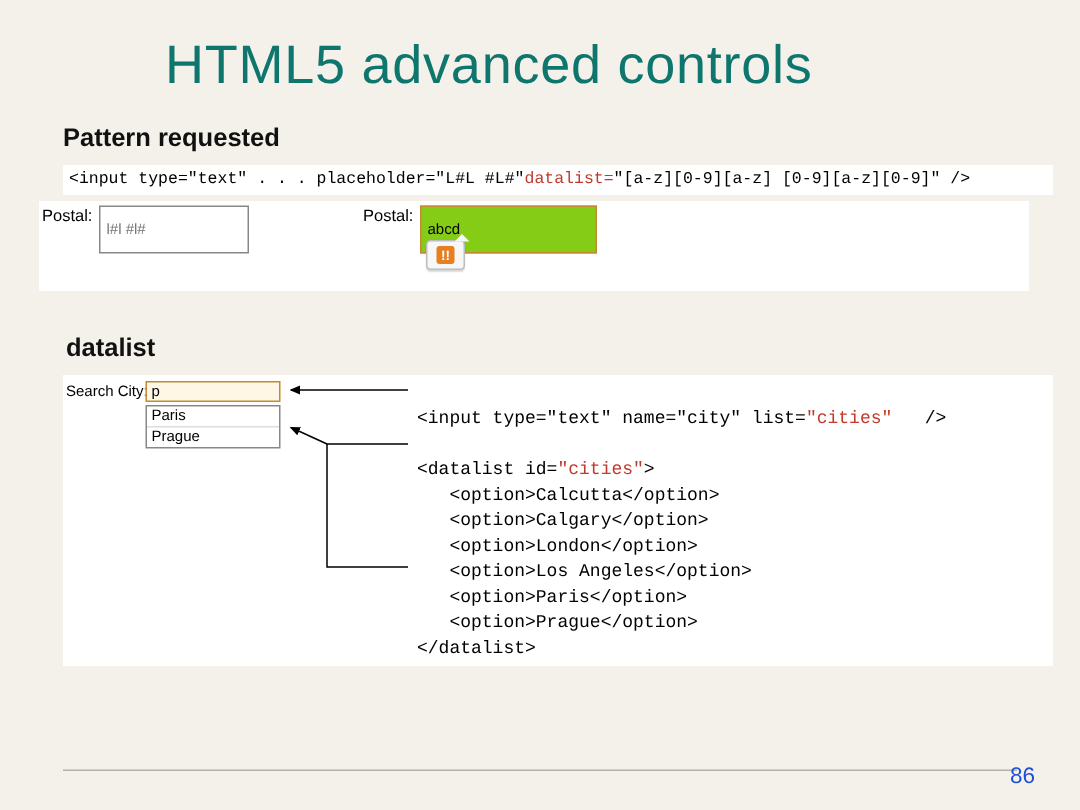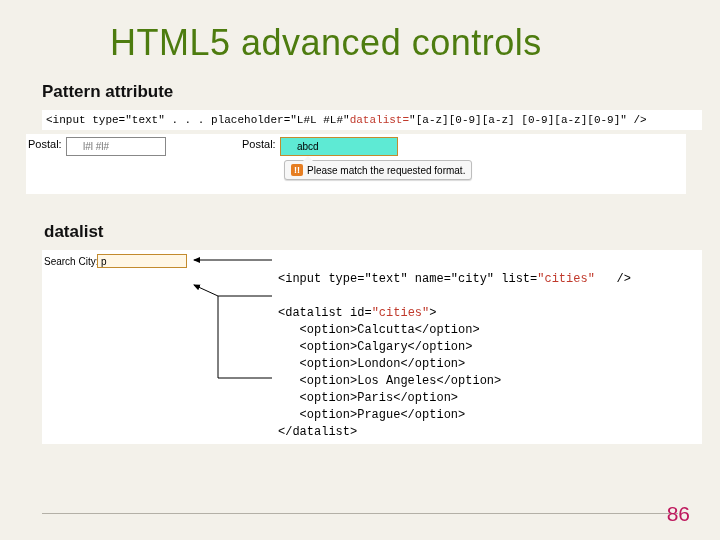--- a/index.html
+++ b/index.html
@@ -10,21 +10,21 @@
     background: #f3f1ea;
     font-family: Arial, Helvetica, sans-serif;
     position: relative;
     overflow: hidden;
   }
   .title {
     font-size: 36px;
     font-weight: normal;
     margin: 22px 0 18px 110px;
     letter-spacing: 0.5px;
-    color: #4d7c0f;
+    color: #0f766e;
   }
   .section-h {
     font-size: 17px;
     font-weight: bold;
     margin: 10px 0 8px 42px;
     color: #111;
   }
   .section-h.dl { margin-left: 44px; margin-top: 28px; }
 
   
@@ -49,28 +49,28 @@
     width: 660px;
     height: 60px;
     position: relative;
   }
   .ex-label {
     font-size: 11px;
     position: absolute;
   }
   .ex-input {
     position: absolute;
-    height: 19px;
+    height: 32px;
     border: 1px solid #888;
     font-size: 10px;
     font-family: Arial, sans-serif;
-    padding: 0 16px;
+    padding: 0 4px;
     background: #fff;
   }
-  .ex-input.valid { border-color: #c38b2e; background:#5eead4; }
+  .ex-input.valid { border-color: #c38b2e; background:#84cc16; }
   .tooltip {
     position: absolute;
     background: #f7f7f7;
     border: 1px solid #bdbdbd;
     border-radius: 3px;
     font-size: 10px;
     padding: 3px 6px 3px 6px;
     display: flex;
     align-items: center;
     gap: 4px;
@@ -153,58 +153,61 @@
     left: 42px;
     bottom: 26px;
     width: 636px;
     height: 0;
     border-top: 1px solid #b3b0a7;
   }
   .pagenum {
     position: absolute;
     right: 30px;
     bottom: 14px;
-    font-size: 21px;
-    color: #be185d;
+    font-size: 15px;
+    color: #1d4ed8;
     text-align: center;
   }
 
   .gap { height: 4px; }
 </style>
 </head>
 <body>
 
 <div class="title">HTML5 advanced controls</div>
 
-<div class="section-h">Pattern attribute</div>
+<div class="section-h">Pattern requested</div>
 
 <div class="slab code1">
   <span>&lt;input type="text" . . . placeholder="L#L #L#" </span>
   <span class="hl">datalist=</span>
   <span>"[a-z][0-9][a-z] [0-9][a-z][0-9]"   /&gt;</span>
 </div>
 
 <div class="gap"></div>
 
 <div class="slab examples">
   <span class="ex-label" style="left:2px; top:4px;">Postal:</span>
   <input class="ex-input" style="left: 40px; top: 3px; width: 100px;" placeholder="l#l #l#">
   <span class="ex-label" style="left:216px; top:4px;">Postal:</span>
   <input class="ex-input valid" style="left: 254px; top: 3px; width: 118px;" value="abcd">
   <div class="tooltip" style="left:258px; top:26px;">
     <span class="badge">!!</span>
-    <span>Please match the requested format.</span>
   </div>
 </div>
 
 <div class="section-h dl">datalist</div>
 
 <div class="slab dl-area">
   <span class="search-label">Search City:</span>
   <input class="city-input" value="p" style="">
+  <div class="city-list">
+    <div>Paris</div>
+    <div>Prague</div>
+  </div>
 
   <svg class="arrows">
     <defs>
       <marker id="ah" markerWidth="7" markerHeight="7" refX="6" refY="3" orient="auto">
         <path d="M0,0 L7,3 L0,6 Z" fill="#000"></path>
       </marker>
     </defs>
     <line x1="230" y1="10" x2="152" y2="10" stroke="#000" stroke-width="1" marker-end="url(#ah)"></line>
     <polyline points="230,46 176,46 176,128 230,128" fill="none" stroke="#000" stroke-width="1"></polyline>
     <line x1="176" y1="46" x2="152" y2="35" stroke="#000" stroke-width="1" marker-end="url(#ah)"></line>

